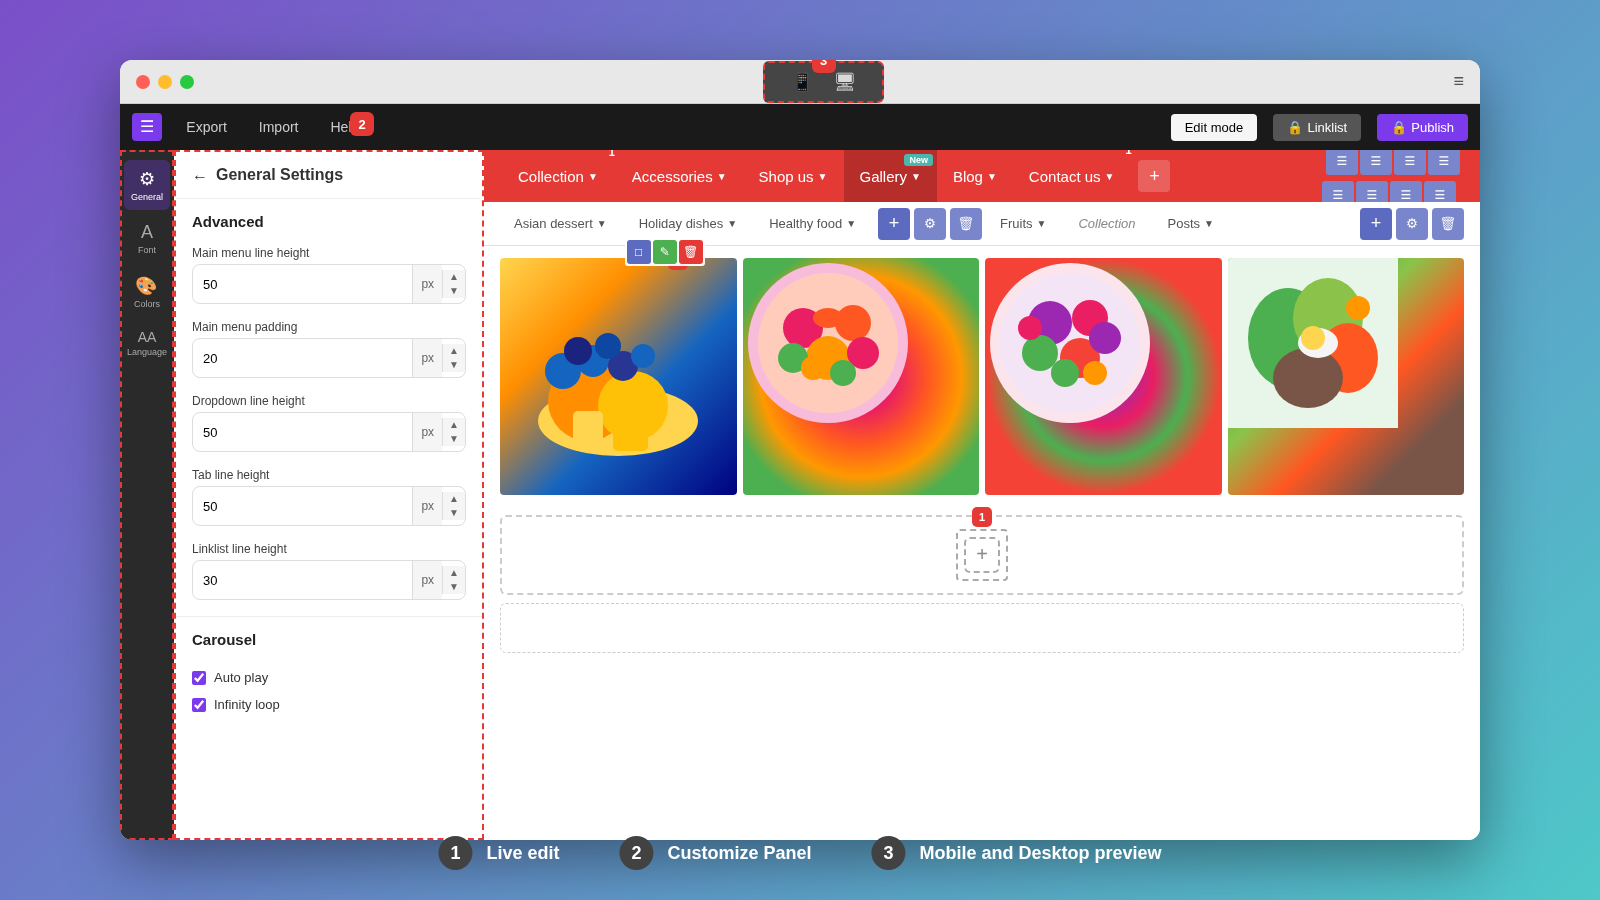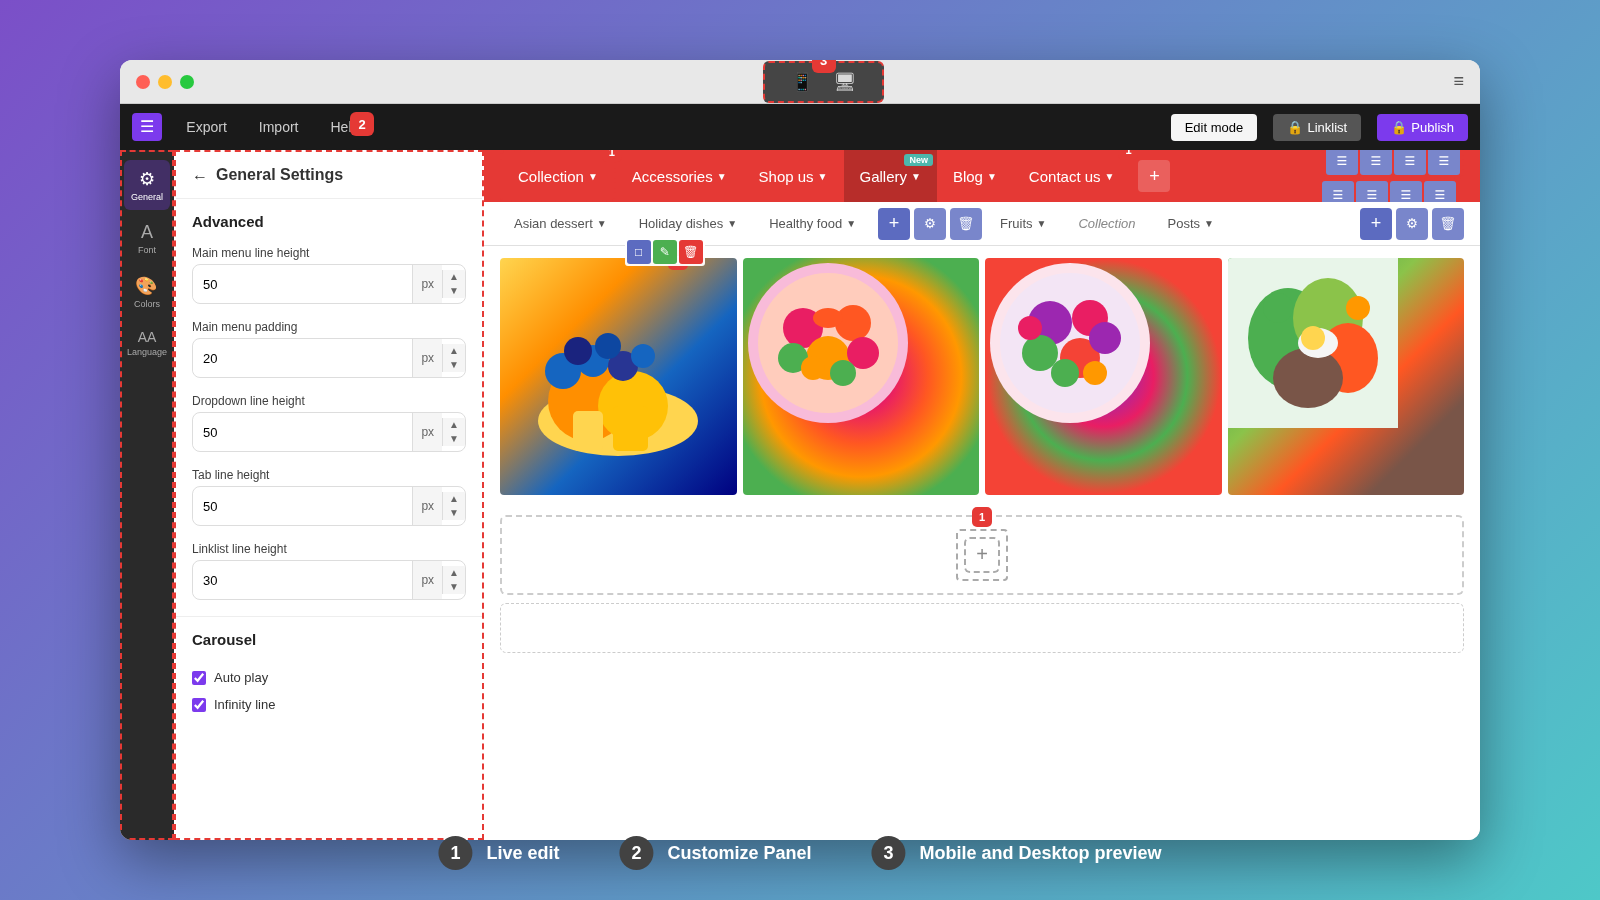--- a/index.html
+++ b/index.html
@@ -660,21 +660,21 @@
       <div class="carousel-section">
         <div class="section-title" style="padding:0 0 8px;">Carousel</div>
       </div>
 
       <div class="checkbox-row">
         <input type="checkbox" checked="" class="checkbox-input" style="">
         <span class="checkbox-label">Auto play</span>
       </div>
       <div class="checkbox-row">
         <input type="checkbox" checked="" class="checkbox-input" style="">
-        <span class="checkbox-label">Infinity line</span>
+        <span class="checkbox-label">Infinity loop</span>
       </div>
     </div>
 
     <div class="preview-area">
 
       <div class="website-navbar">
 
         <div class="nav-item nav-item-highlighted" style="position:relative;">
           <span>Collection</span>
           <span style="font-size:10px;margin-left:4px;">▼</span>

